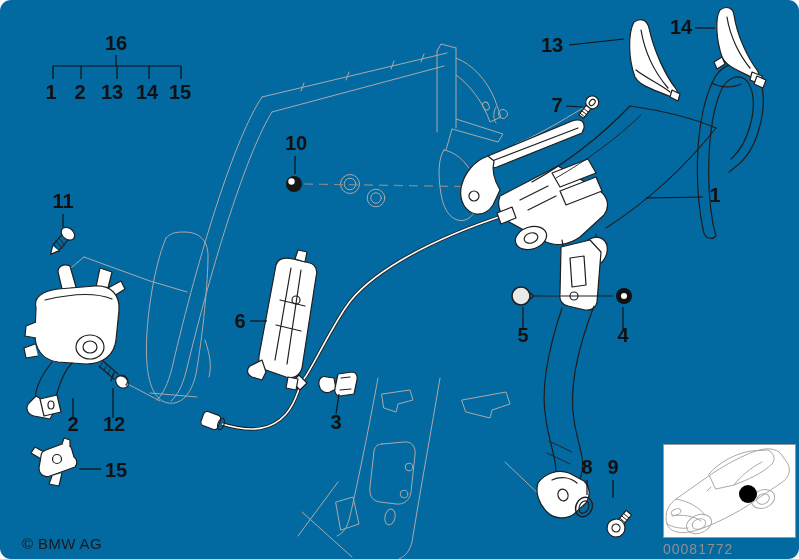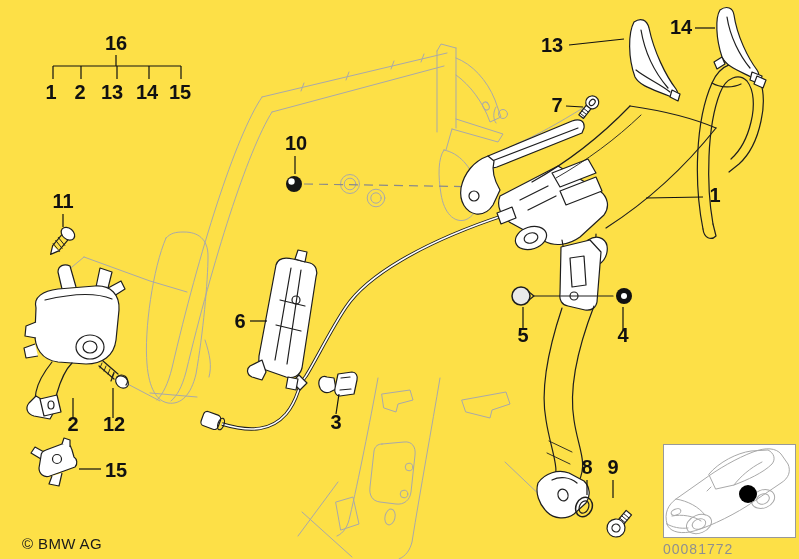--- a/index.html
+++ b/index.html
@@ -1,16 +1,16 @@
 <!DOCTYPE html>
 <html><head>
 <meta charset="utf-8">
 <style>
   html,body{margin:0;padding:0;background:#fff;}
-  #stage{position:relative;width:799px;height:559px;background:#fde047;overflow:hidden;}
+  #stage{position:relative;width:799px;height:559px;background:#0369a1;overflow:hidden;border-radius:11px;}
   svg{position:absolute;left:0;top:0;}
   svg text{font-family:"Liberation Sans","DejaVu Sans",sans-serif;font-weight:bold;font-size:20px;fill:#111;}
   svg text.copyright{font-size:15px;font-weight:normal;letter-spacing:.4px;fill:#1a1a1a;}
   svg text.imgnum{font-size:14px;font-weight:normal;letter-spacing:1px;fill:#8f8f8f;}
   .fl{fill:none;stroke:#a9a9a9;stroke-width:1;stroke-linecap:round;stroke-linejoin:round;}
   .dk{fill:none;stroke:#1e1e1e;stroke-width:1.2;stroke-linecap:round;stroke-linejoin:round;}
   .dkt{fill:none;stroke:#1e1e1e;stroke-width:.9;stroke-linecap:round;}
   .dkf{fill:#fff;stroke:#1e1e1e;stroke-width:1.2;stroke-linejoin:round;}
   .ldr{fill:none;stroke:#111;stroke-width:1.2;}
   .dash{fill:none;stroke:#8a8a8a;stroke-width:1.2;stroke-dasharray:9 6;}

